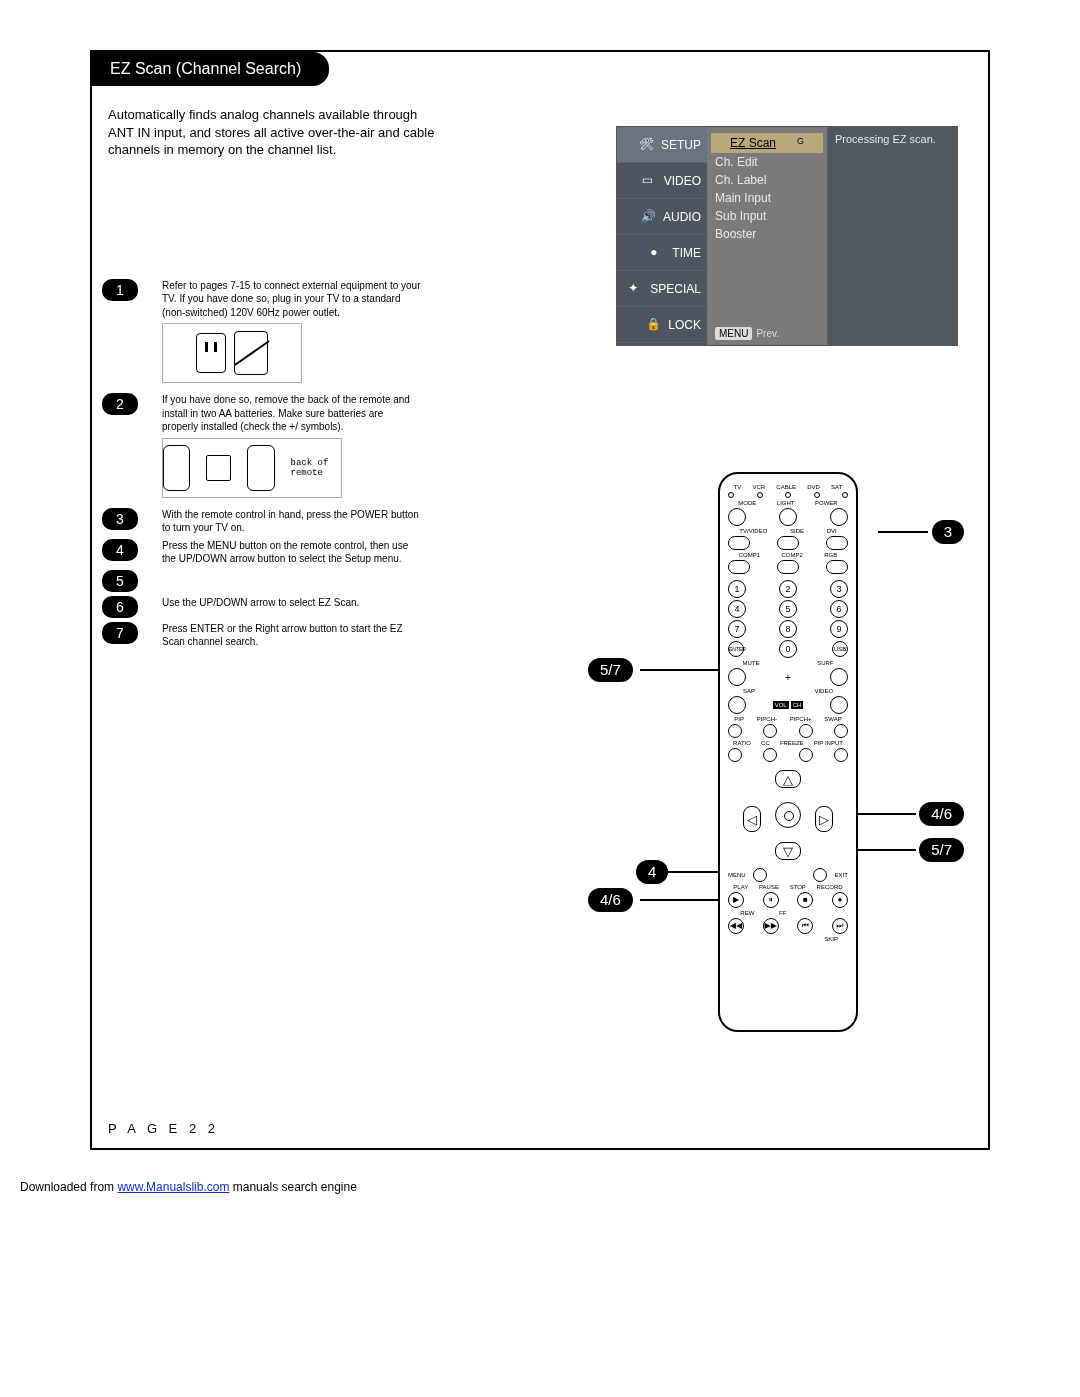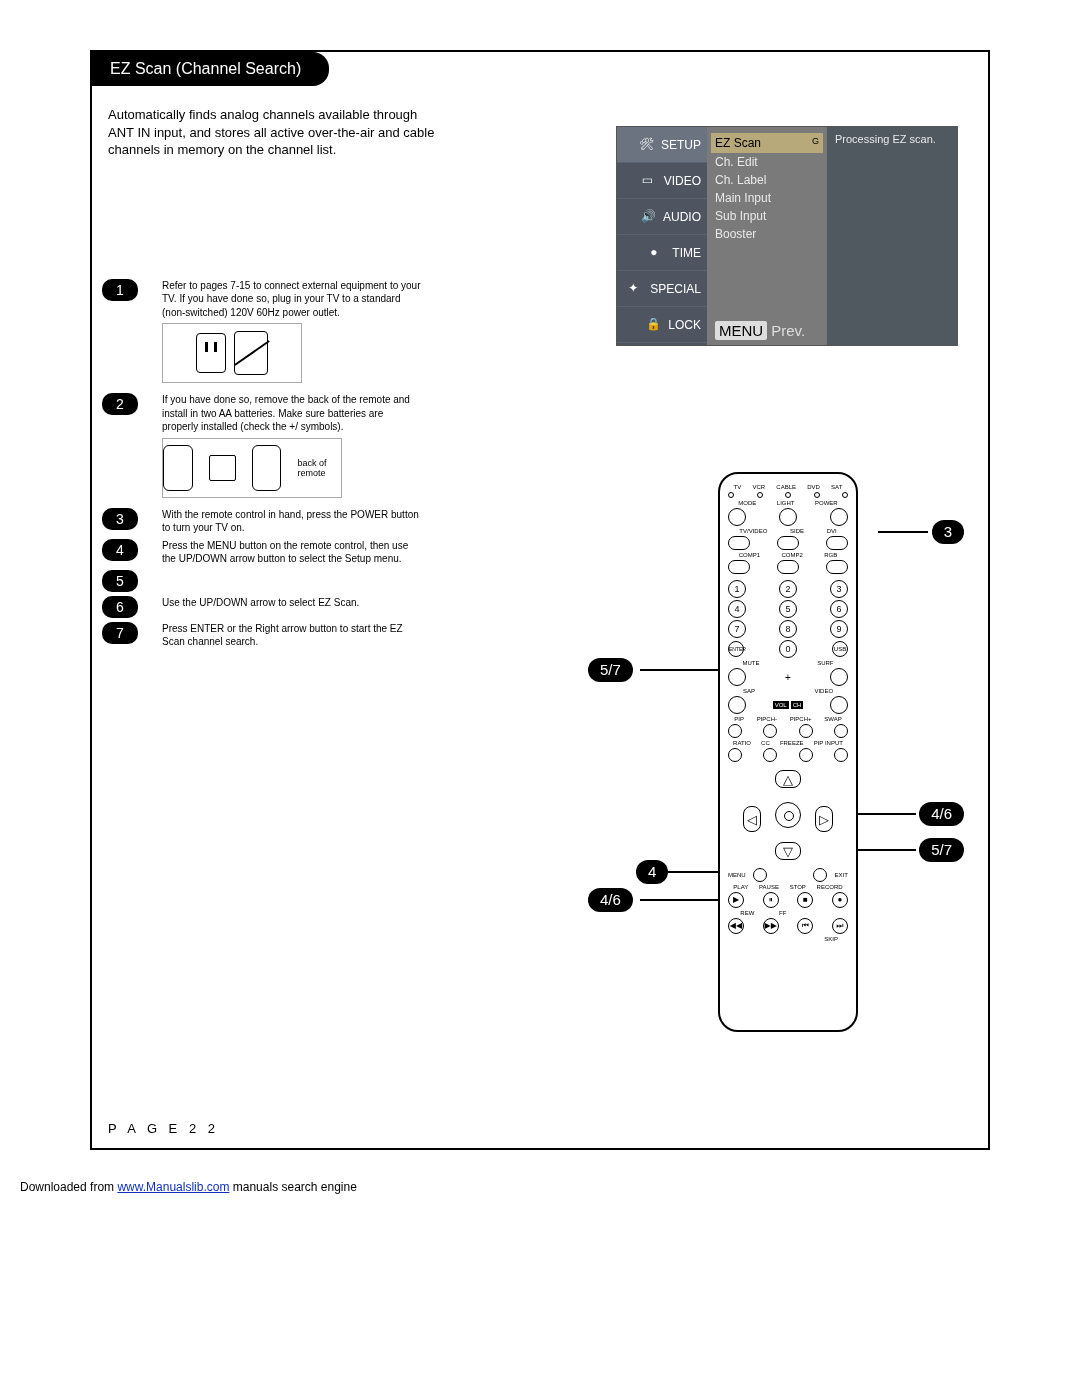--- a/index.html
+++ b/index.html
@@ -64,24 +64,24 @@
   }
   .osd-mid {
     width: 120px;
     background: #7a7a7a;
     color: #e8e8e8;
     font-size: 12px;
     padding: 6px 8px;
     position: relative;
   }
   .osd-mid .item { padding: 2px 0; }
-  .osd-mid .item.sel { background: #b7a97a; color: #000; padding: 3px 4px; margin: 0 -4px; }
+  .osd-mid .item.sel { background: #b7a97a; color: #000; padding: 3px 19px; margin: 0 -4px; text-decoration: underline; }
   .osd-mid .menuprev {
     position: absolute; bottom: 6px; left: 8px;
-    font-size: 15px; color: #ddd;
+    font-size: 10px; color: #ddd;
   }
   .osd-mid .menuprev span.menu {
     background: #ddd; color: #000; padding: 1px 4px; border-radius: 2px; margin-right: 4px;
   }
   .osd-right {
     flex: 1;
     background: #505860;
     color: #e8e8e8;
     font-size: 11px;
     padding: 6px 8px;
@@ -125,20 +125,21 @@
   .outlet::after { right:8px; }
   .noplug { width: 34px; height: 44px; border: 1.5px solid #000; border-radius: 4px; position: relative; }
   .noplug::after { content:''; position:absolute; left:-4px; top:20px; width:42px; height:2px; background:#000; transform: rotate(-35deg);}
 
   .drawing-battery {
     margin: 4px 0 10px 70px;
     width: 180px; height: 60px;
     border: 1px solid #aaa;
     display: flex; align-items: center; justify-content: center; gap: 16px;
     font-size: 9px;
+    font-family: Liberation Mono, monospace;
   }
   .remote-back { width:40px; height:46px; border:1.5px solid #000; border-radius:6px; }
   .batt { width:36px; height:26px; border:1.5px solid #000; border-radius:2px; }
 
   .page-num {
     position: absolute;
     bottom: 12px;
     left: 16px;
     letter-spacing: 4px;
     font-size: 13px;

